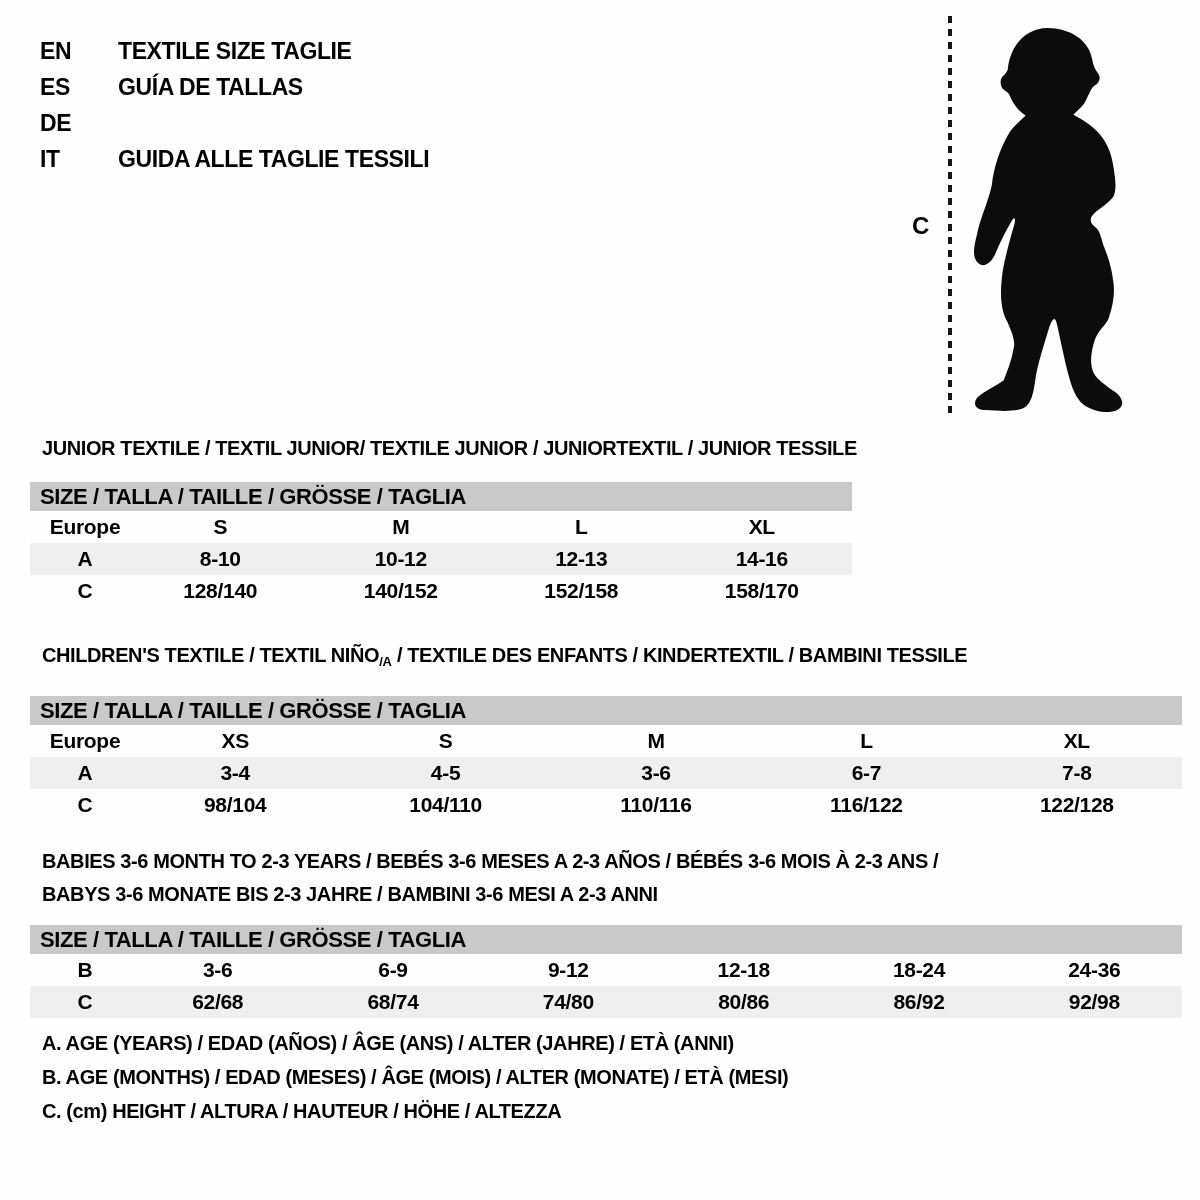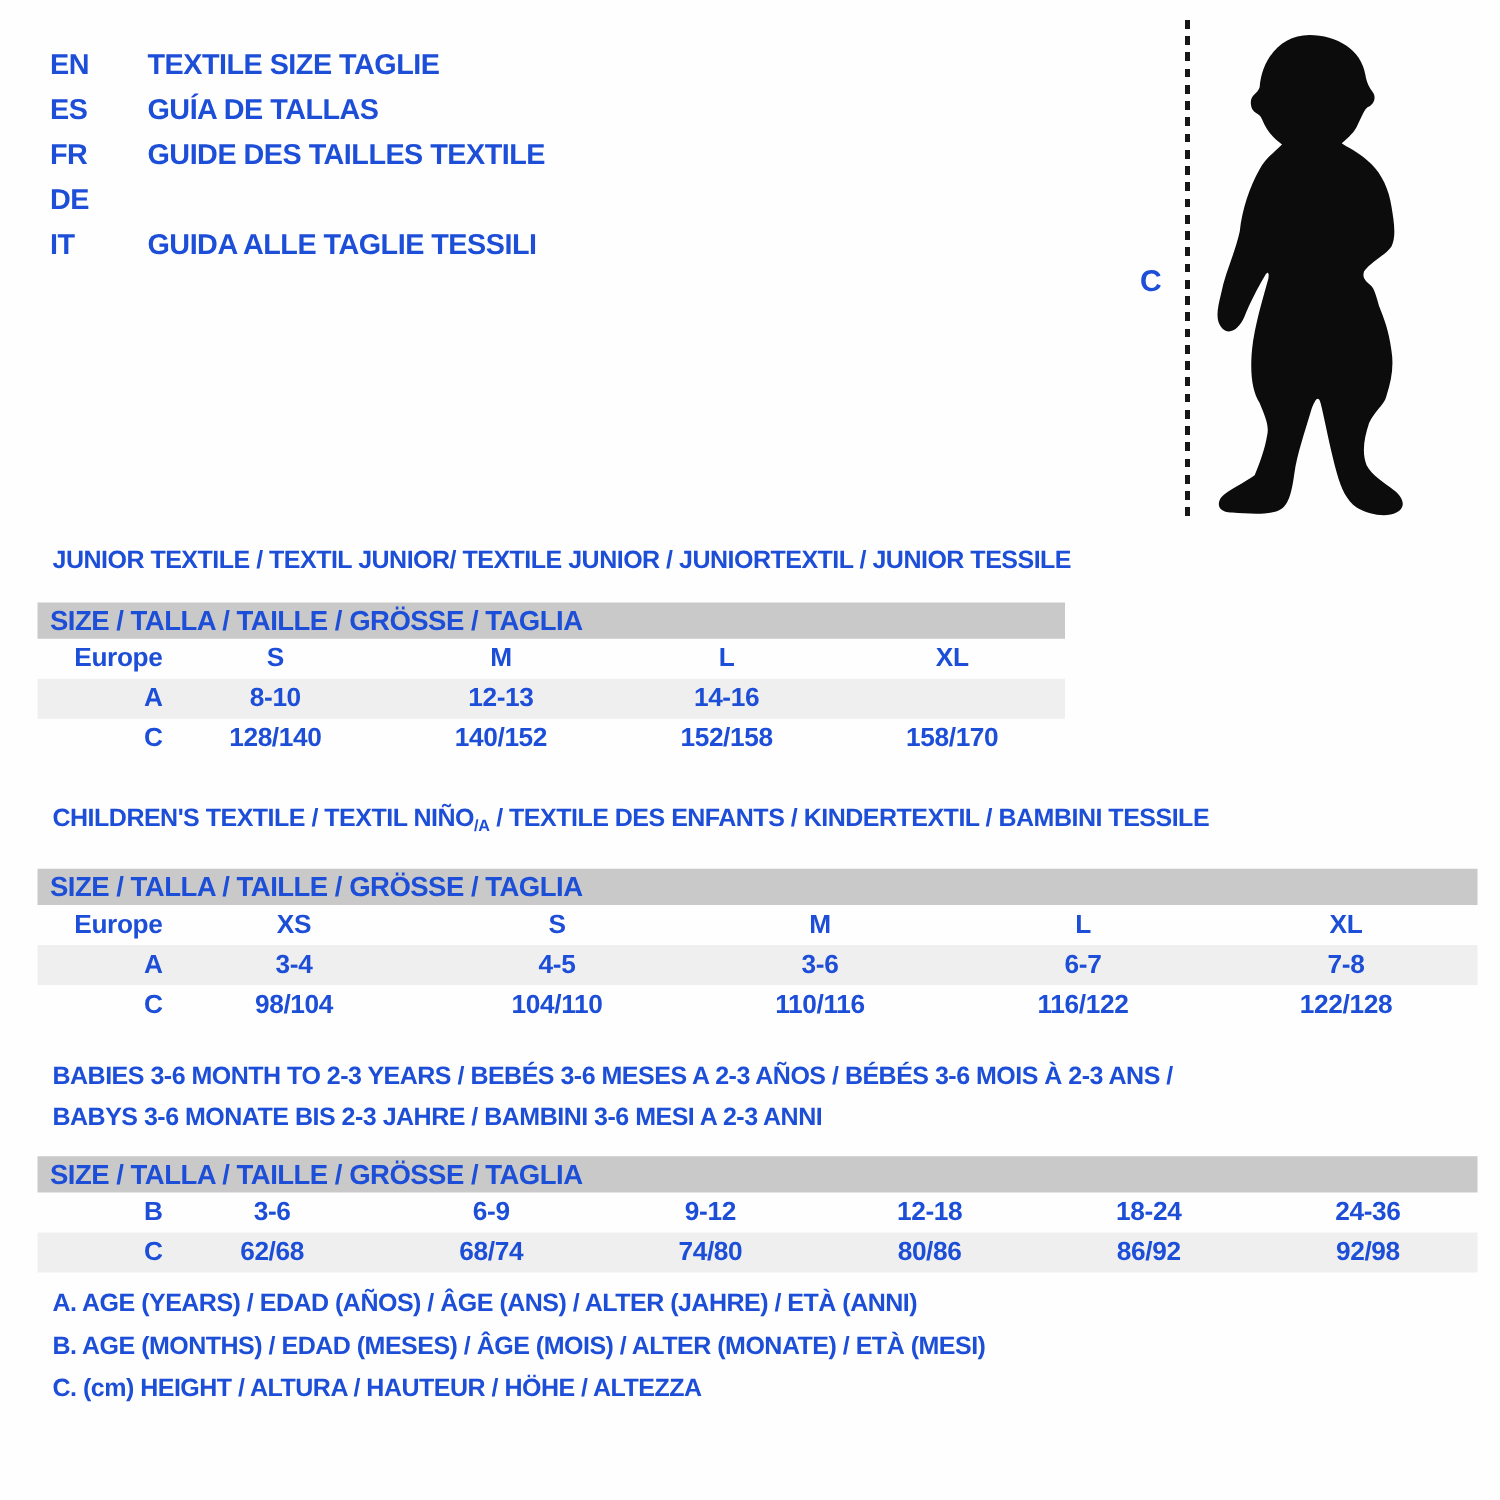--- a/index.html
+++ b/index.html
@@ -4,21 +4,21 @@
 <style>
   html, body { margin: 0; padding: 0; background: #ffffff; }
   .page {
     position: relative;
     width: 1200px;
     height: 1200px;
     background: #fefefe;
     overflow: hidden;
     font-family: "Liberation Sans", sans-serif;
     font-weight: bold;
-    color: #1d4ed8;
+    color: #000000;
   }
 
   
   .lang-block { position: absolute; left: 40px; top: 33px; }
   .lang-row { display: flex; line-height: 36px; font-size: 23px; letter-spacing: -0.4px; white-space: nowrap; }
   .lang-code { width: 78px; flex: 0 0 78px; }
 
   
   .dash-line {
     position: absolute; left: 948px; top: 16px; width: 4px; height: 398px;
@@ -42,43 +42,39 @@
 
   .tbl-head {
     height: 29px; line-height: 29px; background: #c9c9c9;
     padding-left: 10px; font-size: 22px; letter-spacing: -0.4px;
   }
   .tbl-row { display: grid; height: 32px; line-height: 32px; font-size: 21px; letter-spacing: -0.3px; }
   .cols-4 { grid-template-columns: 100px repeat(4, 1fr); }
   .cols-5 { grid-template-columns: 100px repeat(5, 1fr); }
   .cols-6 { grid-template-columns: 100px repeat(6, 1fr); }
   .shade { background: #efefef; }
-  .row-label { padding-left: 10px; text-align: right; }
+  .row-label { padding-left: 10px; text-align: center; }
   .cell { text-align: center; }
 
   
   .legend { position: absolute; left: 42px; top: 1026px; font-size: 20px; line-height: 34px; letter-spacing: -0.4px; white-space: nowrap; }
 </style>
 </head>
 <body>
 
 <div class="page">
 
   <div class="lang-block">
     <div class="lang-row">
       <span class="lang-code">EN</span>
       <span class="lang-name">TEXTILE SIZE TAGLIE</span>
     </div>
     <div class="lang-row">
       <span class="lang-code">ES</span>
       <span class="lang-name">GUÍA DE TALLAS</span>
-    </div>
-    <div class="lang-row">
-      <span class="lang-code">FR</span>
-      <span class="lang-name">GUIDE DES TAILLES TEXTILE</span>
     </div>
     <div class="lang-row">
       <span class="lang-code">DE</span>
     </div>
     <div class="lang-row">
       <span class="lang-code">IT</span>
       <span class="lang-name">GUIDA ALLE TAGLIE TESSILI</span>
     </div>
   </div>
 
@@ -138,20 +134,21 @@
       <div class="tbl-row cols-4">
         <div class="row-label">Europe</div>
         <div class="cell">S</div>
         <div class="cell">M</div>
         <div class="cell">L</div>
         <div class="cell">XL</div>
       </div>
       <div class="tbl-row cols-4 shade">
         <div class="row-label">A</div>
         <div class="cell">8-10</div>
+        <div class="cell">10-12</div>
         <div class="cell">12-13</div>
         <div class="cell">14-16</div>
       </div>
       <div class="tbl-row cols-4">
         <div class="row-label">C</div>
         <div class="cell">128/140</div>
         <div class="cell">140/152</div>
         <div class="cell">152/158</div>
         <div class="cell">158/170</div>
       </div>

